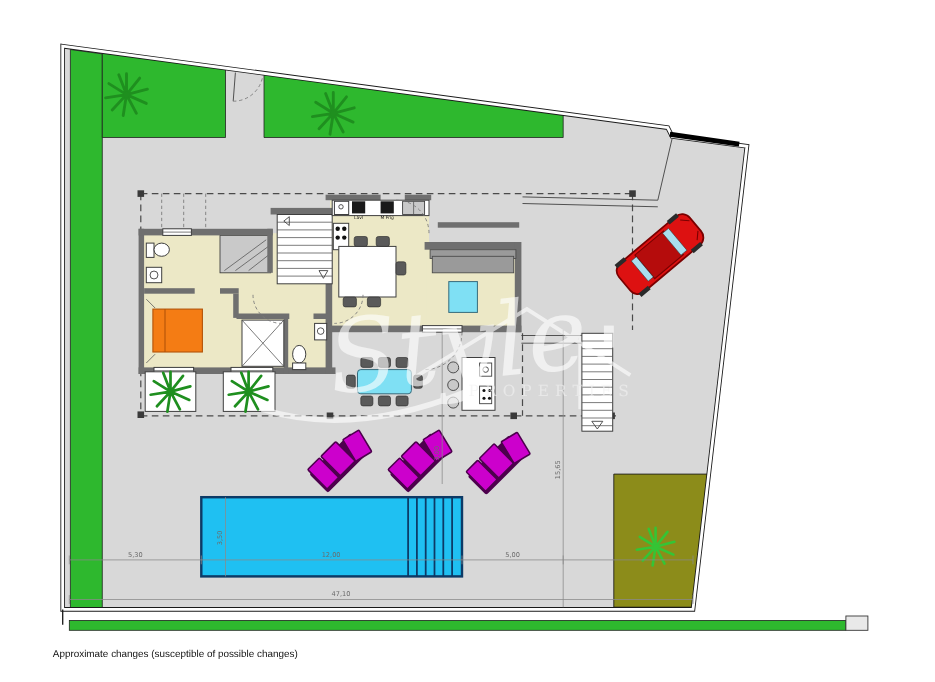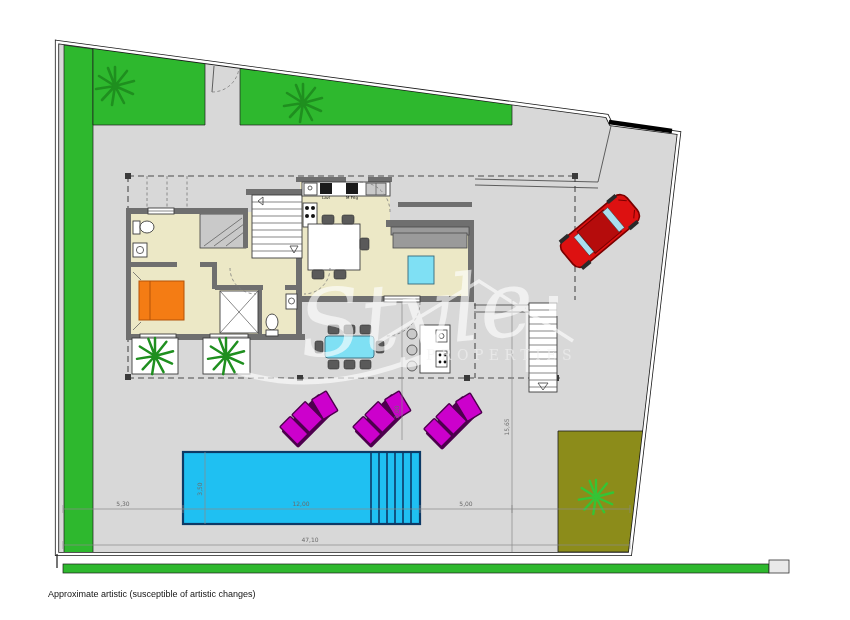--- a/index.html
+++ b/index.html
@@ -299,14 +299,14 @@
   <g opacity="0.62">
     <path d="M372,346 L479,281 L573,341" stroke="#ffffff" stroke-width="3.5" fill="none"></path>
     <rect x="549" y="296" width="9" height="20" fill="#ffffff"></rect>
     <line x1="527" y1="305" x2="527" y2="372" stroke="#ffffff" stroke-width="2.5"></line>
     <path d="M238,372 Q320,398 424,356" stroke="#ffffff" stroke-width="5" fill="none"></path>
     <text class="wm-script" transform="translate(302,358) rotate(-6)">Style</text>
     <text class="wm-caps" x="426" y="360">PROPERTIES</text>
   </g>
 </svg>
 
-<div id="caption">Approximate artistic (susceptible of artistic changes)</div>
+<div id="caption">Approximate changes (susceptible of possible changes)</div>
 </div>
 
 </body></html>

